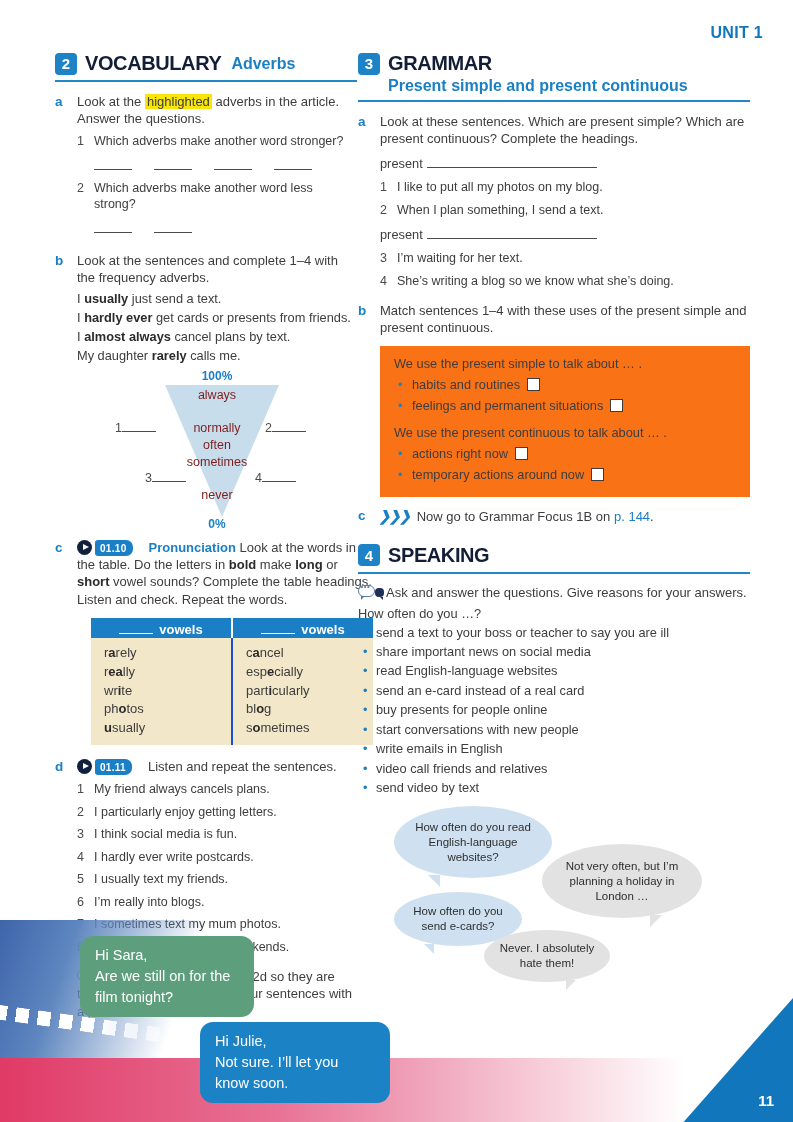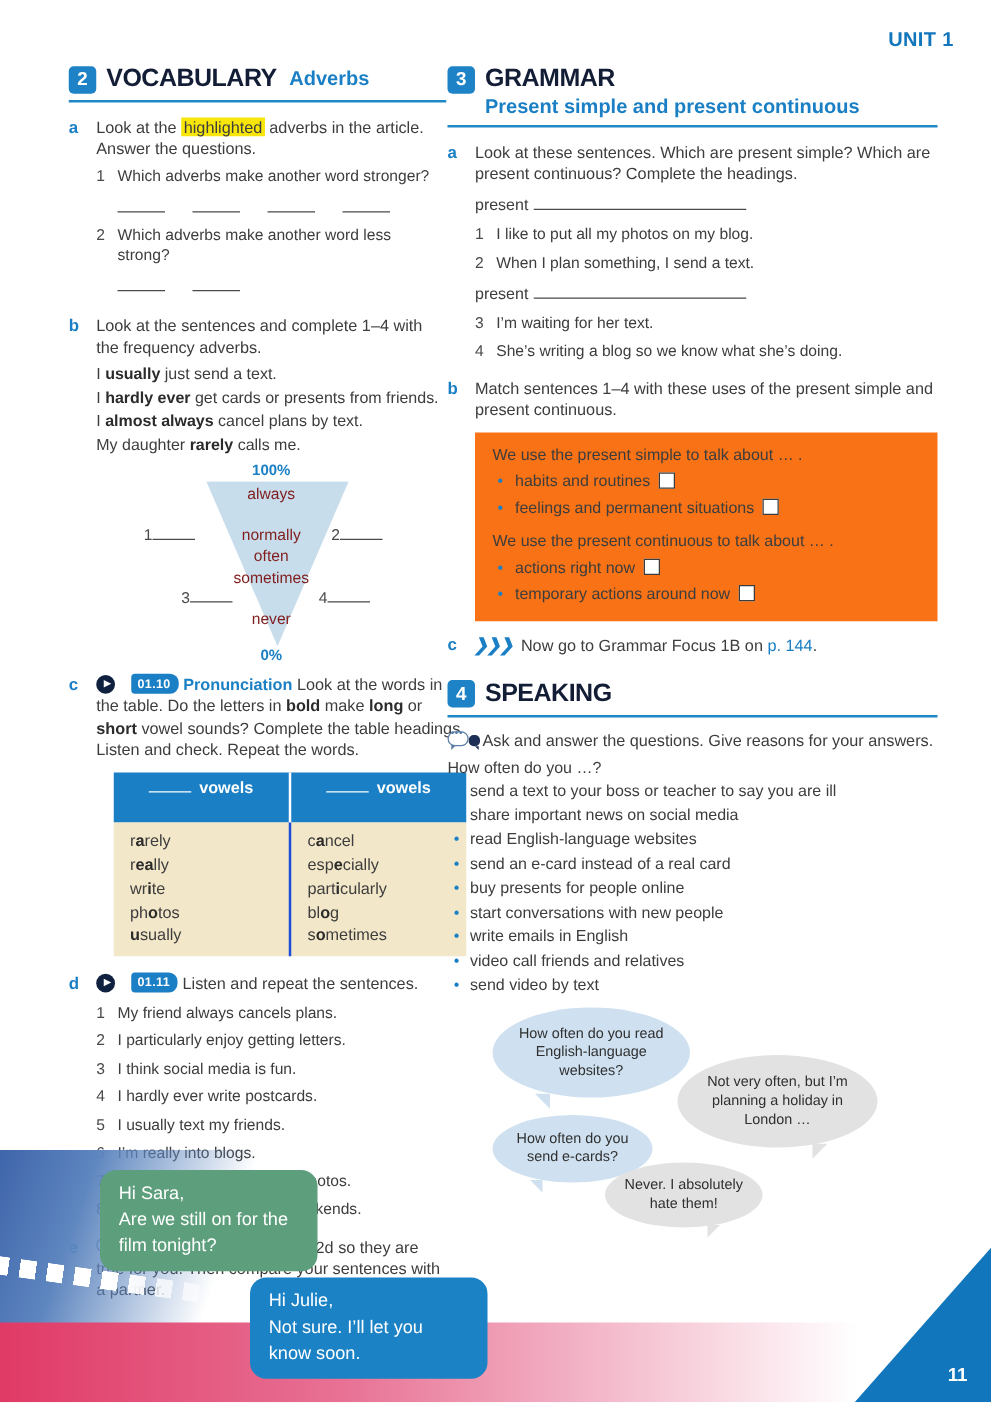--- a/index.html
+++ b/index.html
@@ -44,32 +44,32 @@
   .freq .lab { position:absolute; left:0; right:0; text-align:center; font-size:12.5px; color:#7f1d1d; }
   .freq .pct { color:#1a7fc4; font-weight:bold; font-size:12px; }
   .f-100 { top:-2px; } .f-always { top:16px; } .f-normally { top:49px; } .f-often { top:66px; }
   .f-sometimes { top:83px; } .f-never { top:116px; } .f-0 { top:146px; }
   .freq .numblank { position:absolute; font-size:12.5px; color:#4a4a4a; }
   .freq .numblank .blank { width:34px; margin-right:0; }
   .nb1 { left:38px; top:49px; } .nb2 { left:188px; top:49px; }
   .nb3 { left:68px; top:99px; } .nb4 { left:178px; top:99px; }
 
   
-  .audio { display:inline-flex; align-items:flex-end; gap:13px; vertical-align:-3px; margin-right:4px; }
+  .audio { display:inline-flex; align-items:flex-start; gap:3px; vertical-align:-3px; margin-right:16px; }
   .play { width:15px; height:15px; border-radius:50%; background:#10203f; position:relative; flex:none; }
   .play::before { content:""; position:absolute; left:5.5px; top:4px; border-style:solid;
                   border-width:3.5px 0 3.5px 6px; border-color:transparent transparent transparent #fff; }
   .track { background:#1a7fc4; color:#fff; font-weight:bold; font-size:10px; padding:1.5px 6px 1.5px 5px;
            border-radius:3px 7px 7px 3px; letter-spacing:.3px; }
   .pron { color:#1a7fc4; font-weight:bold; }
 
   
   .vtable { width:282px; margin:10px 0 0 14px; font-size:13px; }
   .vt-head { display:flex; background:#1a7fc4; color:#fff; font-weight:bold; }
-  .vt-head > div { flex:1; text-align:center; padding:3px 0 20px; }
+  .vt-head > div { flex:1; text-align:center; padding:3px 0 0; }
   .vt-head > div + div { border-left:2px solid #fff; }
   .wblank { display:inline-block; width:34px; height:9px; border-bottom:1.5px solid #fff; margin-right:6px; }
   .vt-body { display:flex; background:#f3e7c9; }
   .vt-body > div { flex:1; padding:6px 0 7px 13px; line-height:1.45; }
   .vt-body > div + div { border-left:2px solid #1d4ed8; }
 
   
   .talk { position:relative; display:inline-block; width:26px; height:15px; vertical-align:-3px; margin-right:2px; }
   .talk .b1 { position:absolute; left:0; top:0; width:17px; height:12px; border:1.5px solid #5b7fa6;
               border-radius:7px; background:#fff; }

